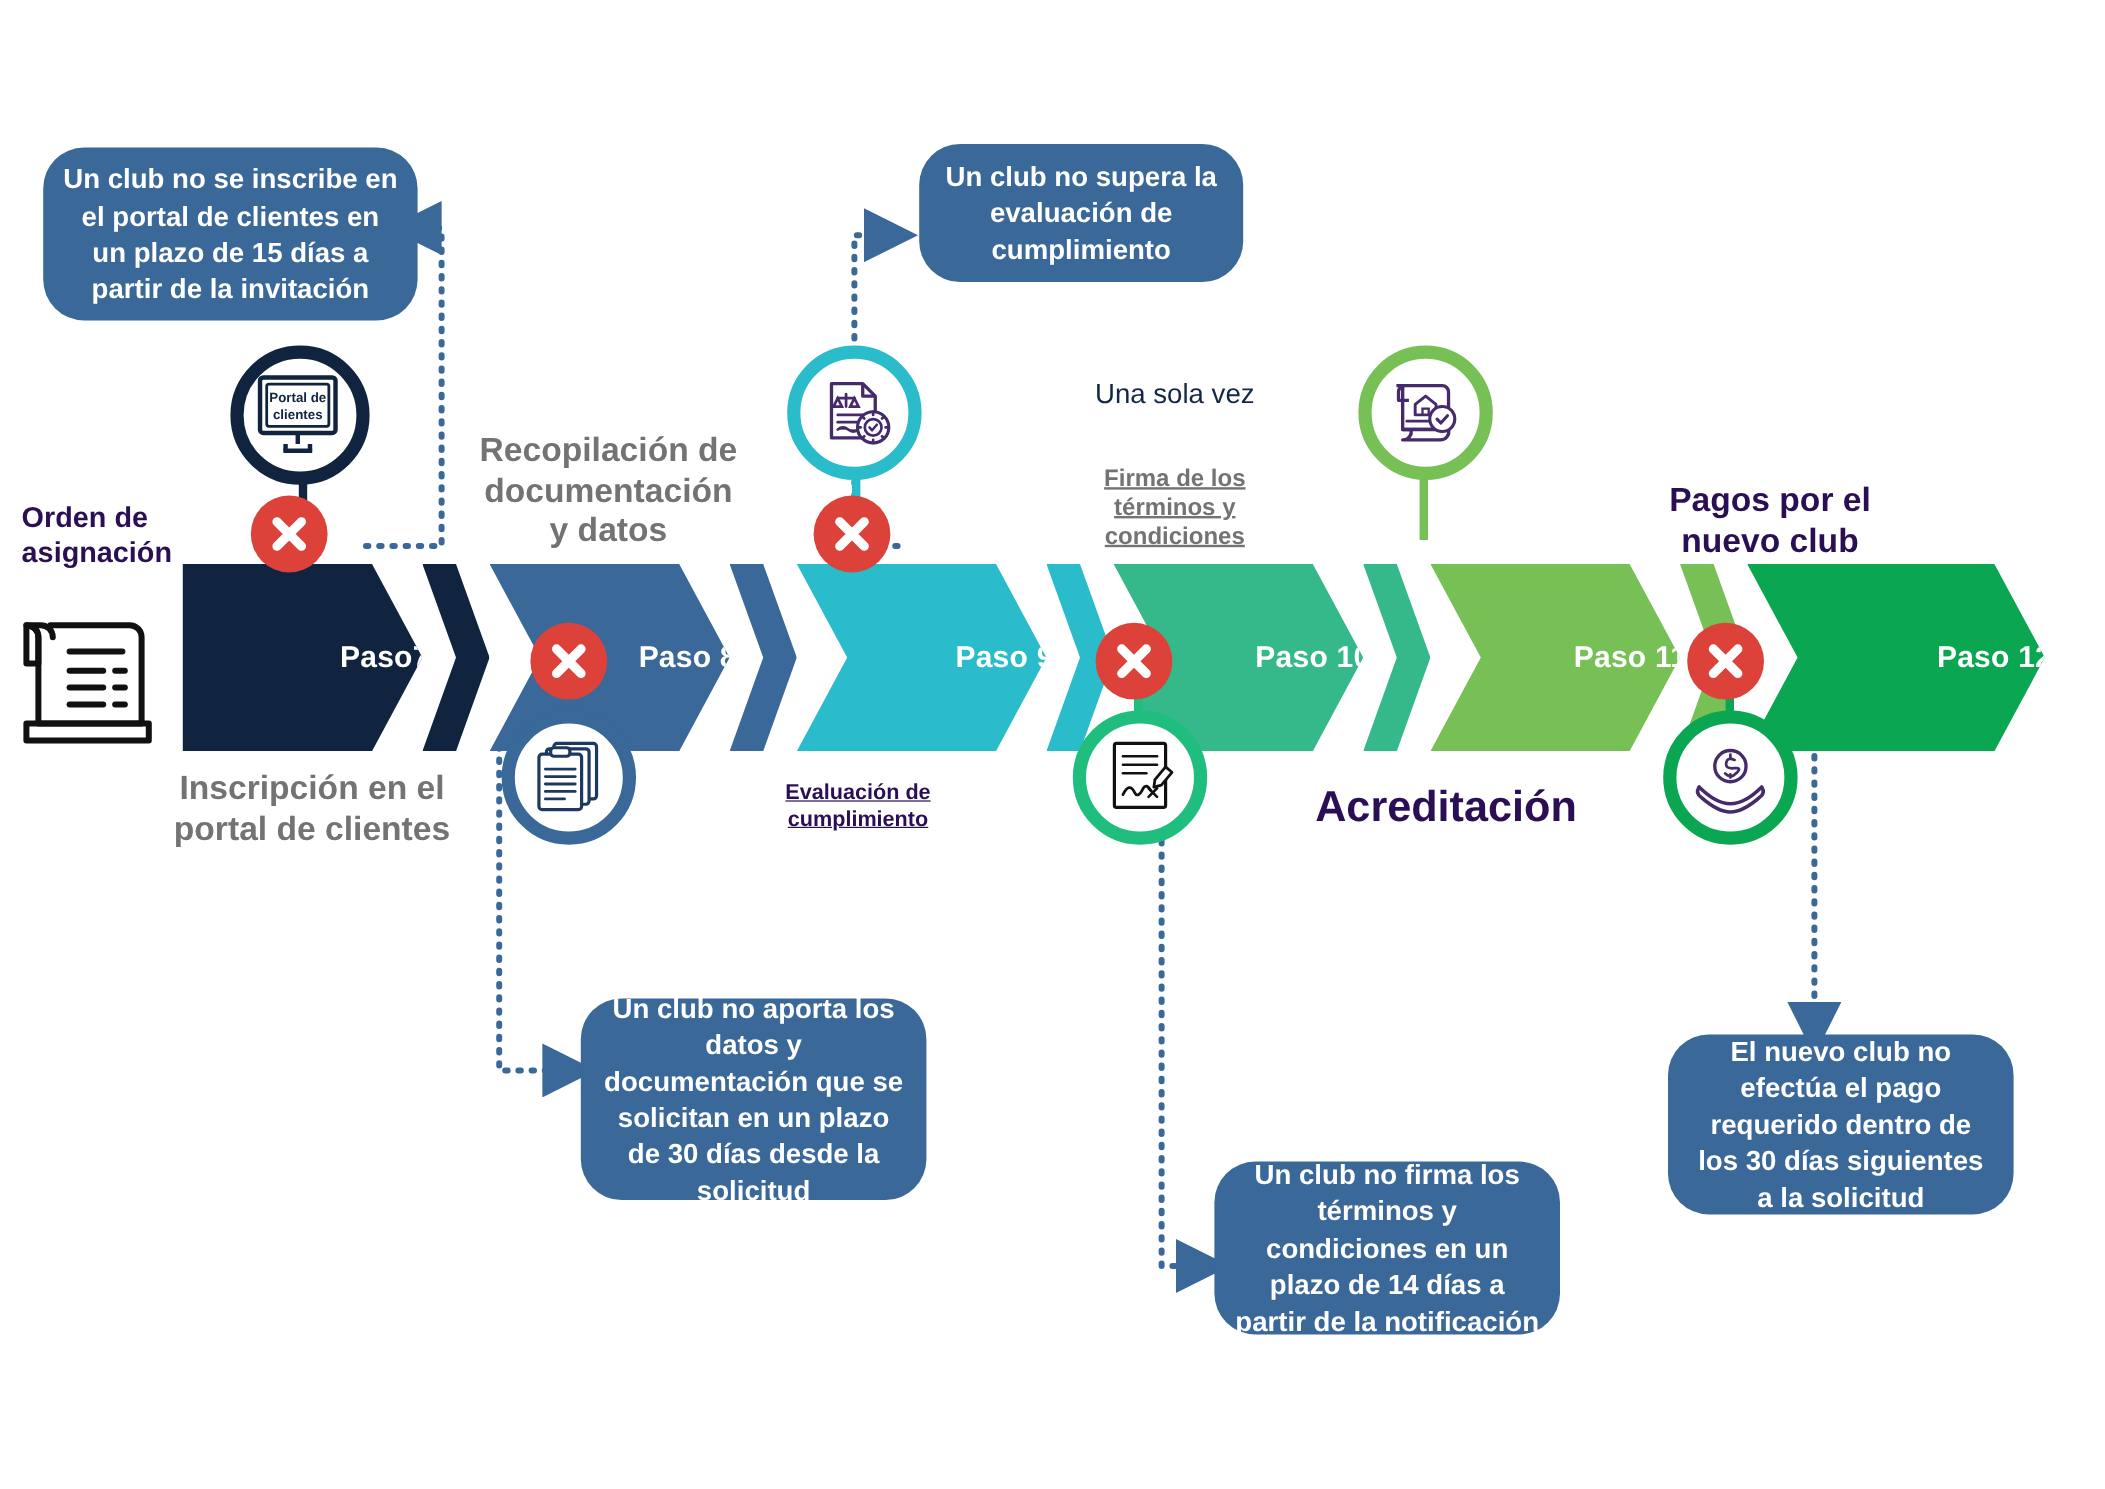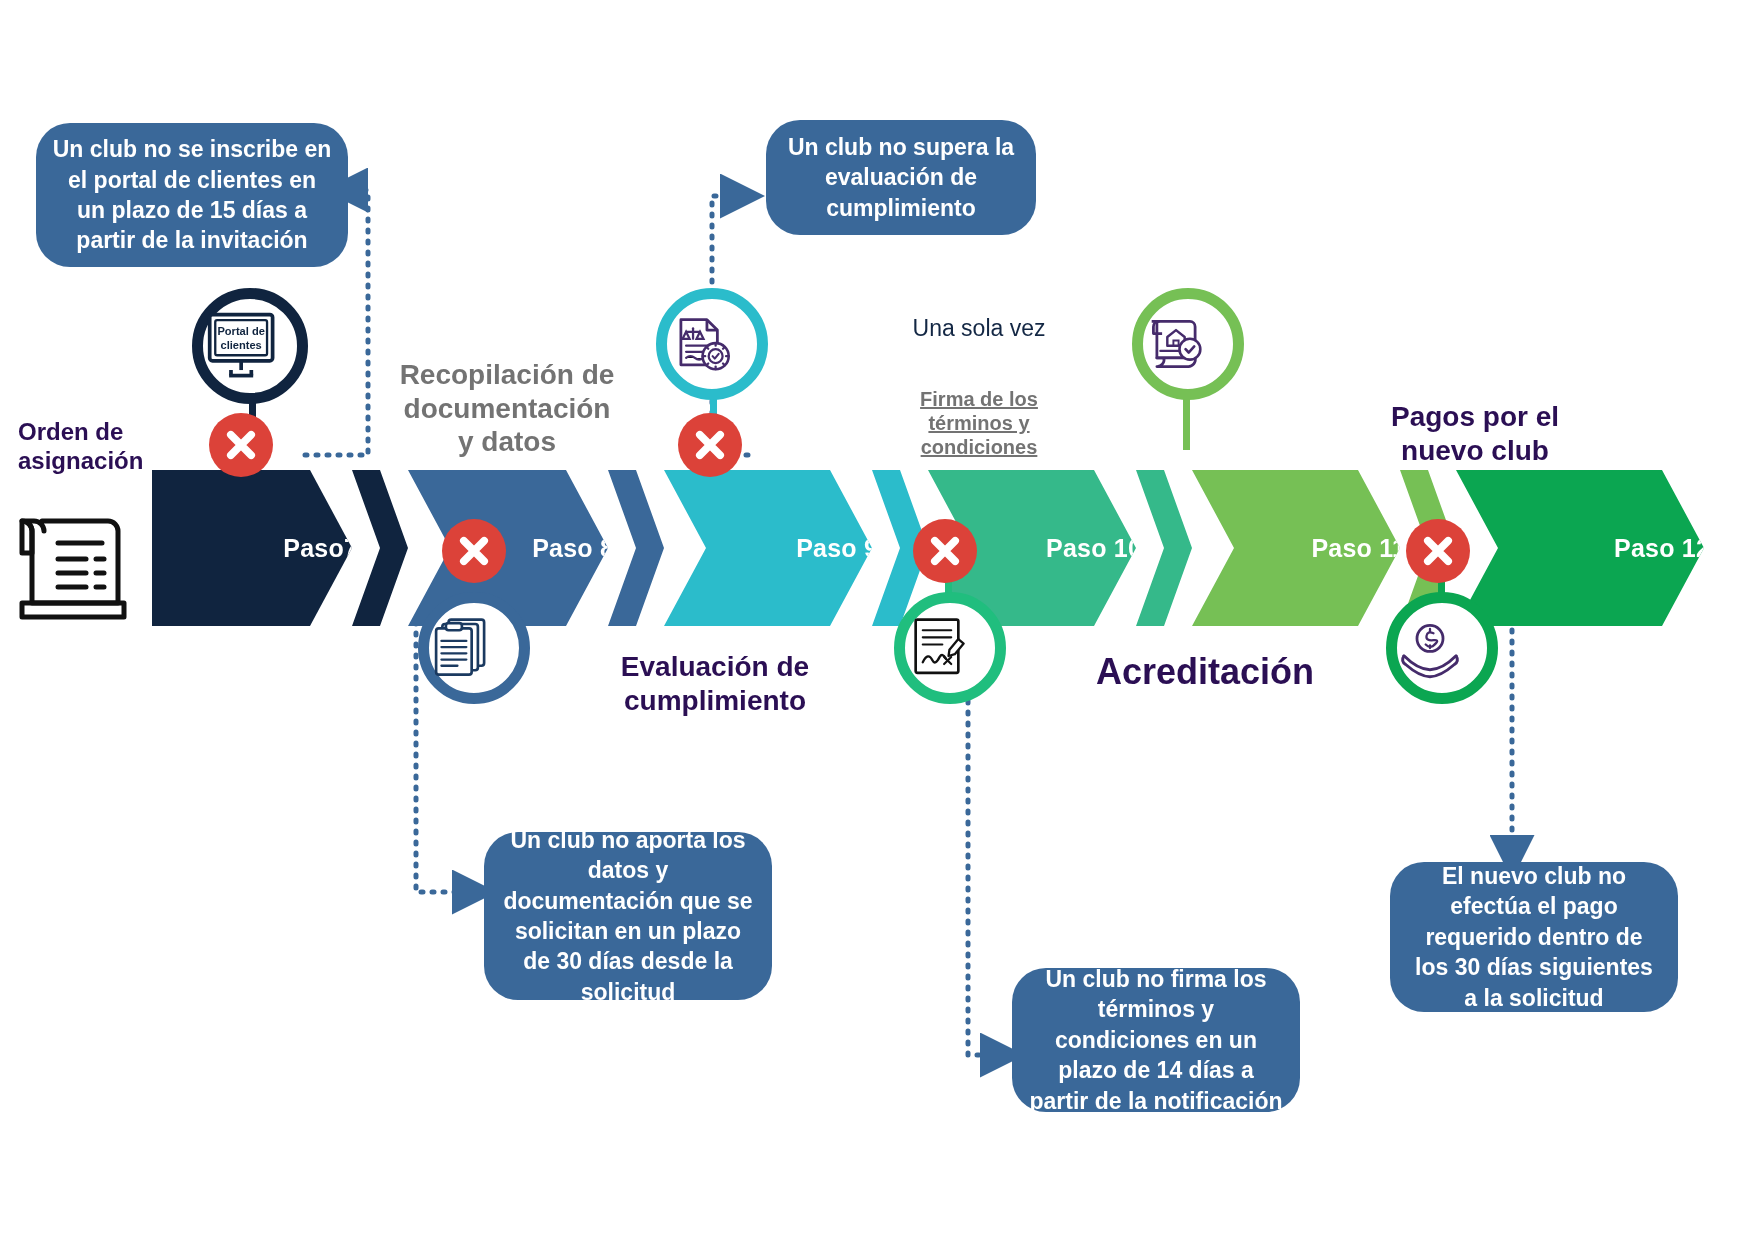--- a/index.html
+++ b/index.html
@@ -82,20 +82,21 @@
     font-weight: normal;
   }
 
   
   .medallion {
     position: absolute;
     border-radius: 50%;
     background: #ffffff;
     display: flex;
     align-items: center;
+    justify-content: center;
   }
   .stem { position: absolute; width: 7px; }
 
   
   .xmark {
     position: absolute;
     width: 64px; height: 64px;
     border-radius: 50%;
     background: #DC4239;
     display: flex; align-items: center; justify-content: center;
@@ -182,26 +183,28 @@
     <div class="chev" style="left:1192px; width:208px; background:#76C055;">
       <span class="steplabel">Paso 11</span>
     </div>
     <div class="spur" style="left:1400px; background:#76C055;"></div>
 
     <div class="chev" style="left:1456px; width:248px; background:#0BA651;">
       <span class="steplabel">Paso 12</span>
     </div>
   </div>
 
+  <div class="stage-title t-dark" style="left:130px; top:640px; width:260px; font-size:28px; white-space:pre-line;">Inscripción en el
+portal de clientes</div>
 
   <div class="stage-title t-dark" style="left:382px; top:358px; width:250px; font-size:28px; white-space:pre-line;">Recopilación de
 documentación
 y datos</div>
 
-  <div class="stage-title t-purple" style="left:590px; top:650px; width:250px; font-size:28px; white-space:pre-line;">Evaluación de
+  <div class="stage-title t-purple" style="left:590px; top:650px; width:250px; font-size:18px; white-space:pre-line;text-decoration:underline;">Evaluación de
 cumplimiento</div>
 
   <div class="subnote" style="left:854px; top:315px; width:250px;">Una sola vez</div>
 
   <div class="stage-title t-dark" style="left:854px; top:387px; width:250px; font-size:20px; white-space:pre-line;text-decoration:underline;">Firma de los
 términos y
 condiciones</div>
 
   <div class="stage-title t-purple" style="left:1080px; top:650px; width:250px; font-size:36px; white-space:pre-line;">Acreditación</div>
 

